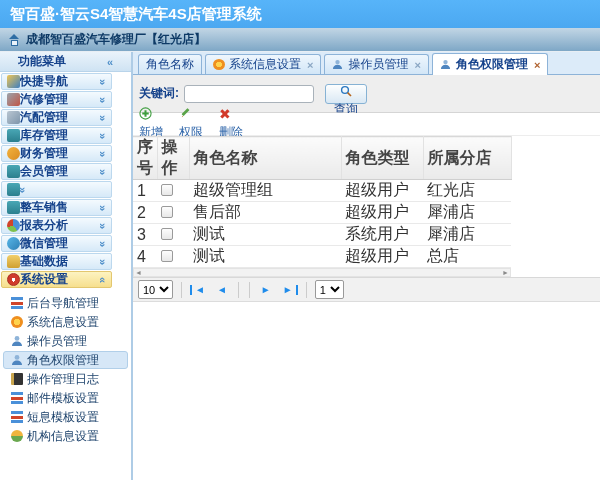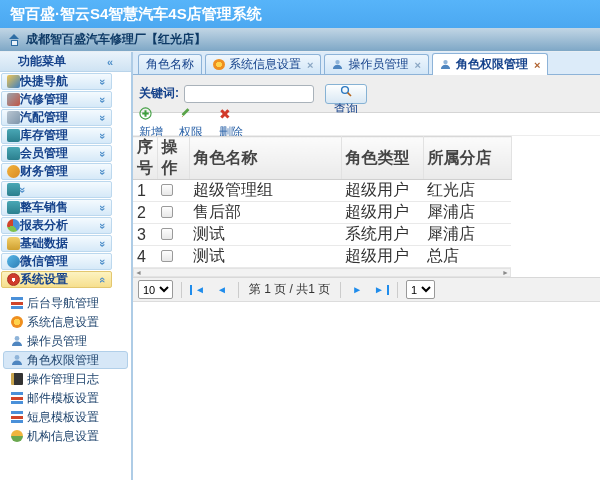--- a/index.html
+++ b/index.html
@@ -133,51 +133,51 @@
       <span class="ic" style="background:linear-gradient(135deg,#b9c6d2,#7d95ab);"></span>
       <span class="lbl">汽配管理</span>
       <span class="chev down">»</span>
     </div>
     <div class="acc">
       <span class="ic" style="background:linear-gradient(#49a7b5,#2b7f8e);"></span>
       <span class="lbl">库存管理</span>
       <span class="chev down">»</span>
     </div>
     <div class="acc">
+      <span class="ic" style="background:linear-gradient(135deg,#f3b33e,#d98b22); border-radius:50%;"></span>
+      <span class="lbl">财务管理</span>
+      <span class="chev down">»</span>
+    </div>
+    <div class="acc">
       <span class="ic" style="background:linear-gradient(#49a7b5,#2b7f8e);"></span>
       <span class="lbl">会员管理</span>
       <span class="chev down">»</span>
     </div>
     <div class="acc">
-      <span class="ic" style="background:linear-gradient(135deg,#f3b33e,#d98b22); border-radius:50%;"></span>
-      <span class="lbl">财务管理</span>
-      <span class="chev down">»</span>
-    </div>
-    <div class="acc">
       <span class="ic" style="background:linear-gradient(#49a7b5,#2b7f8e);"></span>
       <span class="chev down">»</span>
     </div>
     <div class="acc">
       <span class="ic" style="background:linear-gradient(#49a7b5,#2b7f8e);"></span>
       <span class="lbl">整车销售</span>
       <span class="chev down">»</span>
     </div>
     <div class="acc">
       <span class="ic" style="border-radius:50%; background:conic-gradient(#4a90d9 0 40%,#7ec14f 40% 70%,#d0452b 70% 100%);"></span>
       <span class="lbl">报表分析</span>
       <span class="chev down">»</span>
     </div>
     <div class="acc">
+      <span class="ic" style="border-radius:50%; background:linear-gradient(135deg,#58b7e8,#2e7fb5);"></span>
+      <span class="lbl">微信管理</span>
+      <span class="chev down">»</span>
+    </div>
+    <div class="acc">
       <span class="ic" style="background:linear-gradient(#f2cf6a,#cfa030); border-radius:4px 4px 2px 2px;"></span>
       <span class="lbl">基础数据</span>
-      <span class="chev down">»</span>
-    </div>
-    <div class="acc">
-      <span class="ic" style="border-radius:50%; background:linear-gradient(135deg,#58b7e8,#2e7fb5);"></span>
-      <span class="lbl">微信管理</span>
       <span class="chev down">»</span>
     </div>
     <div class="acc active">
       <span class="ic" style="border-radius:50%; background:radial-gradient(circle at 50% 50%, #fff 0 2px, #cf3b2b 2px); border:1px solid #a82f22;"></span>
       <span class="lbl">系统设置</span>
       <span class="chev up">«</span>
     </div>
 
     <div class="submenu">
       <div class="sub-item">
@@ -353,21 +353,20 @@
     </div>
 
     <div class="pager">
       <select>
         <option>10</option>
       </select>
       <span class="sep"></span>
       <span class="pg-btn bar-left">◄</span>
       <span class="pg-btn">◄</span>
       <span class="sep"></span>
-      <span class="info">第 1 页 / 共1 页</span>
       <span class="sep"></span>
       <span class="pg-btn">►</span>
       <span class="pg-btn bar-right">►</span>
       <span class="sep"></span>
       <select>
         <option>1</option>
       </select>
     </div>
 
     <div class="filler"></div>

